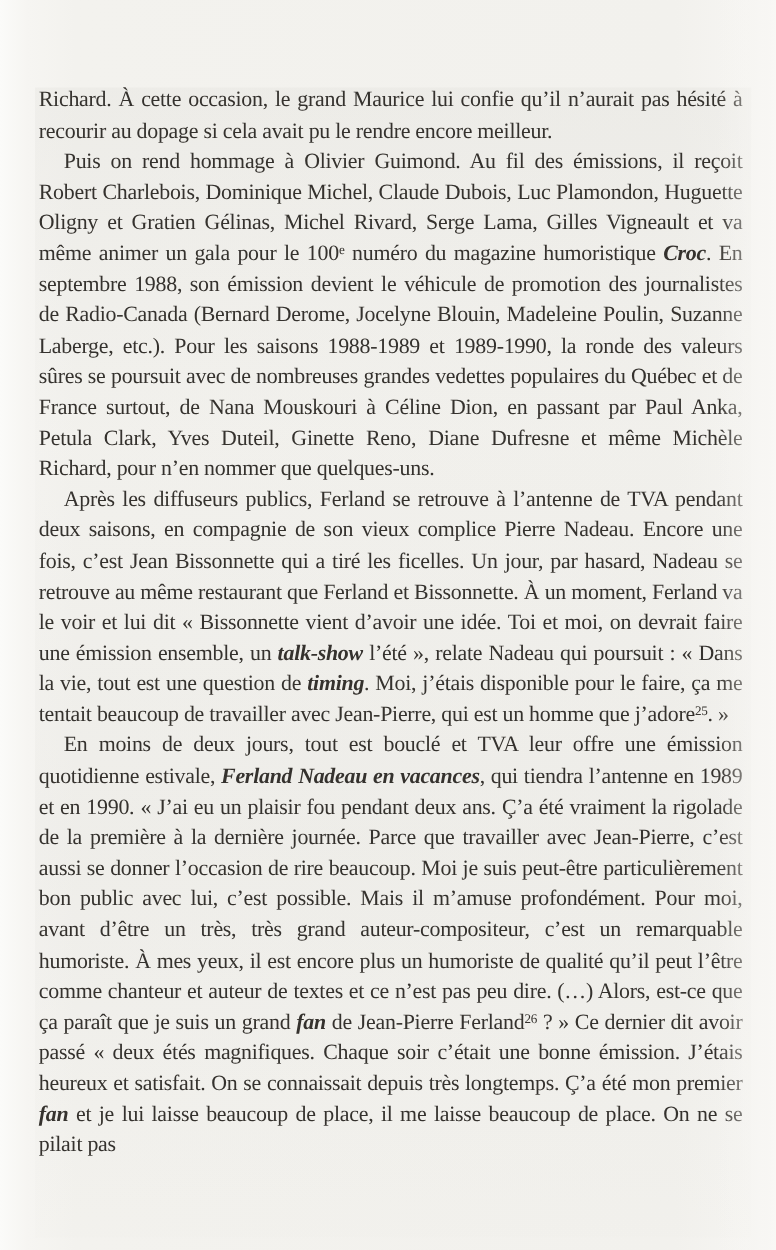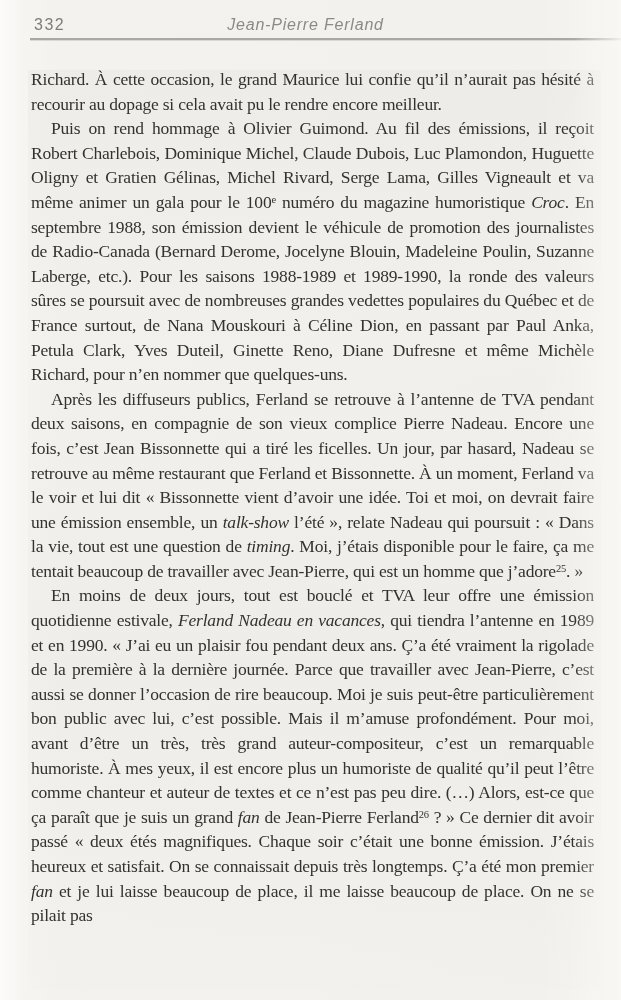--- a/index.html
+++ b/index.html
@@ -89,38 +89,35 @@
   }
   .text-block p {
     margin: 0;
     padding: 0;
   }
   .text-block p.indent {
     text-indent: 20px;
   }
   .text-block em {
     font-style: italic;
+    font-weight: bold;
   }
   .text-block sup {
     font-size: 0.6em;
     line-height: 0;
     vertical-align: baseline;
     position: relative;
     top: -0.5em;
   }
 </style>
 </head>
 <body>
 
 <div class="page">
 
-  <div class="running-header">
-    <span class="page-number">332</span>
-    <span class="running-title">Jean-Pierre Ferland</span>
-  </div>
 
   <div class="text-block">
       <p class=""><span>Richard. À cette occasion, le grand Maurice lui confie qu’il n’aurait pas hésité à recourir au dopage si cela avait pu le rendre encore meilleur.</span></p>
       <p class="indent"><span>Puis on rend hommage à Olivier Guimond. Au fil des émissions, il reçoit Robert Charlebois, Dominique Michel, Claude Dubois, Luc Plamondon, Huguette Oligny et Gratien Gélinas, Michel Rivard, Serge Lama, Gilles Vigneault et va même animer un gala pour le 100</span><sup>e</sup><span> numéro du magazine humoristique </span><em>Croc</em><span>. En septembre 1988, son émission devient le véhicule de promotion des journalistes de Radio-Canada (Bernard Derome, Jocelyne Blouin, Madeleine Poulin, Suzanne Laberge, etc.). Pour les saisons 1988-1989 et 1989-1990, la ronde des valeurs sûres se poursuit avec de nombreuses grandes vedettes populaires du Québec et de France surtout, de Nana Mouskouri à Céline Dion, en passant par Paul Anka, Petula Clark, Yves Duteil, Ginette Reno, Diane Dufresne et même Michèle Richard, pour n’en nommer que quelques-uns.</span></p>
       <p class="indent"><span>Après les diffuseurs publics, Ferland se retrouve à l’antenne de TVA pendant deux saisons, en compagnie de son vieux complice Pierre Nadeau. Encore une fois, c’est Jean Bissonnette qui a tiré les ficelles. Un jour, par hasard, Nadeau se retrouve au même restaurant que Ferland et Bissonnette. À un moment, Ferland va le voir et lui dit «&nbsp;Bissonnette vient d’avoir une idée. Toi et moi, on devrait faire une émission ensemble, un </span><em>talk-show</em><span> l’été&nbsp;», relate Nadeau qui poursuit&nbsp;: «&nbsp;Dans la vie, tout est une question de </span><em>timing</em><span>. Moi, j’étais disponible pour le faire, ça me tentait beaucoup de travailler avec Jean-Pierre, qui est un homme que j’adore</span><sup>25</sup><span>.&nbsp;»</span></p>
       <p class="indent"><span>En moins de deux jours, tout est bouclé et TVA leur offre une émission quotidienne estivale, </span><em>Ferland Nadeau en vacances</em><span>, qui tiendra l’antenne en 1989 et en 1990. «&nbsp;J’ai eu un plaisir fou pendant deux ans. Ç’a été vraiment la rigolade de la première à la dernière journée. Parce que travailler avec Jean-Pierre, c’est aussi se donner l’occasion de rire beaucoup. Moi je suis peut-être particulièrement bon public avec lui, c’est possible. Mais il m’amuse profondément. Pour moi, avant d’être un très, très grand auteur-compositeur, c’est un remarquable humoriste. À mes yeux, il est encore plus un humoriste de qualité qu’il peut l’être comme chanteur et auteur de textes et ce n’est pas peu dire. (…) Alors, est-ce que ça paraît que je suis un grand </span><em>fan</em><span> de Jean-Pierre Ferland</span><sup>26</sup><span>&nbsp;?&nbsp;» Ce dernier dit avoir passé «&nbsp;deux étés magnifiques. Chaque soir c’était une bonne émission. J’étais heureux et satisfait. On se connaissait depuis très longtemps. Ç’a été mon premier </span><em>fan</em><span> et je lui laisse beaucoup de place, il me laisse beaucoup de place. On ne se pilait pas</span></p>
     </div>
 
 </div>
 

